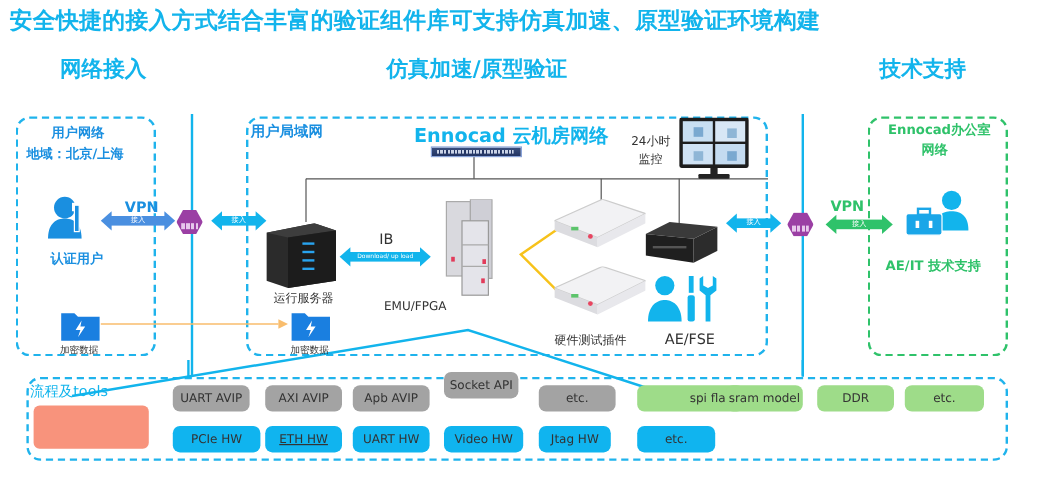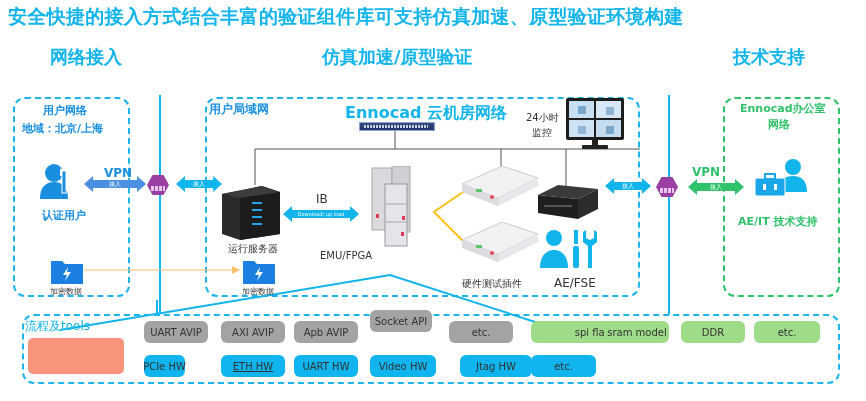--- a/index.html
+++ b/index.html
@@ -221,18 +221,18 @@
 <div class="chip y" style="left:221px; top:321px; width:64px;">AXI AVIP</div>
 <div class="chip y" style="left:294px; top:321px; width:64px;">Apb AVIP</div>
 <div class="chip y" style="left:370px; top:310px; width:62px;">Socket API</div>
 <div class="chip y" style="left:449px; top:321px; width:64px;">etc.</div>
 
 <div class="chip g" style="left:531px; top:321px; width:89px;padding-left:40px;">spi flash</div>
 <div class="chip g" style="left:605px; top:321px; width:64px;">sram model</div>
 <div class="chip g" style="left:681px; top:321px; width:64px;">DDR</div>
 <div class="chip g" style="left:754px; top:321px; width:66px;">etc.</div>
 
-<div class="chip b" style="left:144px; top:355px; width:41px;">PCIe HW</div>
+<div class="chip b" style="left:144px; top:355px; width:73px;">PCIe HW</div>
 <div class="chip b" style="left:221px; top:355px; width:64px;text-decoration:underline;">ETH HW</div>
 <div class="chip b" style="left:294px; top:355px; width:64px;">UART HW</div>
 <div class="chip b" style="left:370px; top:355px; width:66px;">Video HW</div>
-<div class="chip b" style="left:460px; top:355px; width:72px;">Jtag HW</div>
+<div class="chip b" style="left:449px; top:355px; width:60px;">Jtag HW</div>
 <div class="chip b" style="left:531px; top:355px; width:65px;">etc.</div>
 
 </body></html>

